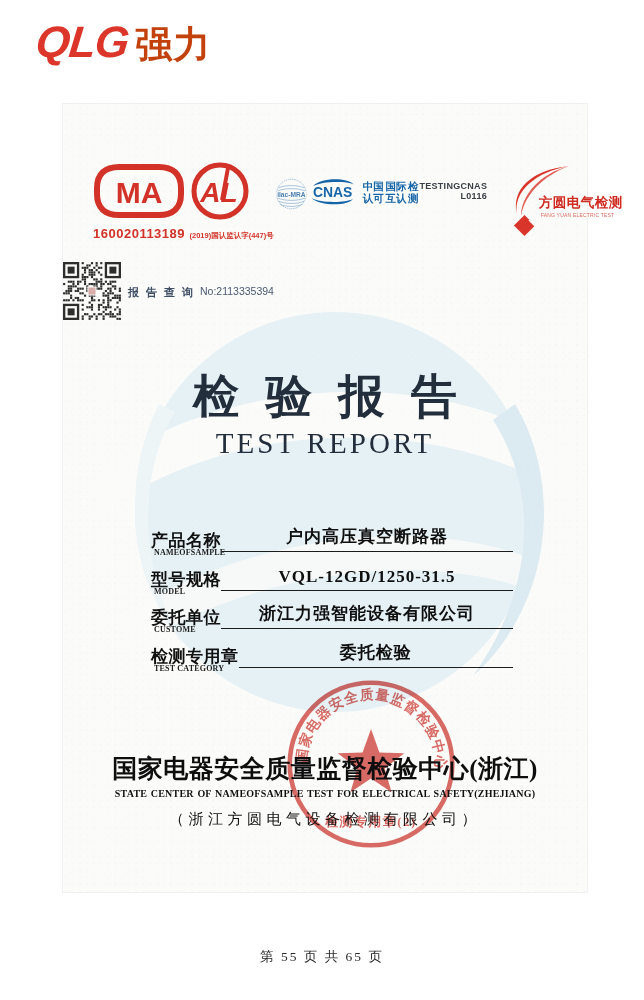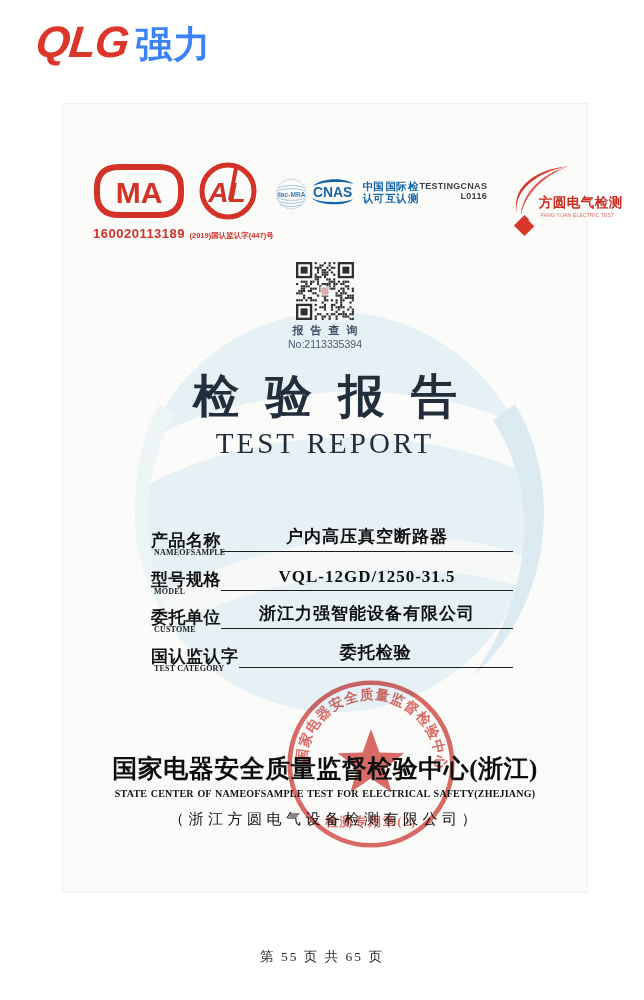--- a/index.html
+++ b/index.html
@@ -18,33 +18,33 @@
     background-color:#fbfbf9;
     background-image:radial-gradient(rgba(70,80,90,.02) 1px,transparent 1px),
                      radial-gradient(rgba(70,80,90,.015) 1px,transparent 1px);
     background-size:7px 7px,11px 11px;background-position:0 0,3px 5px;
     border:1px solid rgba(0,0,0,.045);
   }
   .wm{position:absolute;left:0;top:0;width:524px;height:788px;pointer-events:none;}
   
   .logos{position:absolute;left:30px;top:56px;width:464px;height:96px;display:flex;align-items:flex-start;justify-content:space-between;}
   .cma-group{display:flex;flex-direction:column;}
-  .cma-row{display:flex;align-items:center;gap:12px;}
+  .cma-row{display:flex;align-items:center;gap:4px;}
   .cma-num{margin-top:2px;white-space:nowrap;font-family:"Liberation Sans",sans-serif;color:#d23227;}
   .cma-num .num{font-weight:800;font-size:13px;letter-spacing:.5px;}
   .cma-num .ref{font-weight:700;font-size:7.5px;}
   .cnas-group{display:flex;align-items:center;gap:5px;margin-top:6px;}
   .cnas-txt{display:flex;flex-direction:row;font-family:"Liberation Sans",sans-serif;line-height:1.15;}
   .cnas-txt .zh{color:#1565a8;font-size:10.5px;font-weight:700;}
   .cnas-txt .en{color:#3a3f45;font-size:9px;font-weight:800;margin-top:1px;letter-spacing:.3px;}
   .fy{position:relative;width:130px;height:82px;margin-top:2px;}
   .fy .zh{position:absolute;left:48px;top:32px;color:#cf2b20;font-size:13.5px;font-weight:700;white-space:nowrap;letter-spacing:.5px;}
   .fy .en{position:absolute;left:50px;top:50px;color:#d96a60;font-size:5px;font-family:"Liberation Sans",sans-serif;white-space:nowrap;letter-spacing:.2px;}
   
-  .qrblk{position:absolute;left:0;top:158px;width:524px;display:flex;flex-direction:column;align-items:center;}
+  .qrblk{position:absolute;left:0;top:158px;width:524px;display:flex;align-items:center;}
   .qr-caption{margin-top:3px;font-size:11px;font-weight:700;color:#3e4f66;letter-spacing:7px;text-indent:7px;}
   .qr-number{font-size:10.5px;color:#4a5a72;font-family:"Liberation Sans",sans-serif;margin-top:0px;}
   
   .titleblk{position:absolute;left:0;top:268px;width:524px;text-align:center;color:#222e3c;}
   .title-cn{font-size:46px;font-weight:700;letter-spacing:.58em;margin-right:-.58em;line-height:1.1;}
   .title-en{font-size:29px;font-weight:400;letter-spacing:3px;margin-top:4px;}
   
   .fields{position:absolute;left:88px;top:426px;width:362px;}
   .field{position:relative;display:flex;align-items:flex-end;margin-bottom:16.5px;height:22px;}
   .f-label{font-size:17px;font-weight:600;color:#111;white-space:nowrap;letter-spacing:.5px;}
@@ -57,21 +57,21 @@
   .issuer .co{font-size:15px;color:#111;margin-top:11px;letter-spacing:4.5px;}
   .seal{position:absolute;left:218px;top:570px;width:180px;height:180px;z-index:1;mix-blend-mode:multiply;opacity:.85;}
   
   .footer{position:absolute;left:0;top:948px;width:644px;text-align:center;font-size:13.5px;color:#2b2b2b;letter-spacing:2px;}
 </style>
 </head>
 <body>
 
 <div class="brand">
   <span class="qlg" style="color:#dc362a">QLG</span>
-  <span class="suffix" style="color:#3b82f6">强力</span>
+  <span class="suffix" style="color:#c2410c">强力</span>
 </div>
 
 <div class="page">
 
   <svg class="wm" viewBox="0 0 524 788">
     <g opacity="0.55">
       <circle cx="272" cy="408" r="200" fill="#d6e9f3"></circle>
       <path d="M 40 362 C 170 268, 390 262, 512 352 L 512 396 C 380 308, 170 314, 40 408 Z" fill="#fbfbf9"></path>
       <path d="M 60 512 C 200 420, 400 410, 500 470 L 500 500 C 390 444, 210 456, 60 548 Z" fill="#fbfbf9" opacity=".8"></path>
       <path d="M 452 300 C 500 380, 490 500, 410 572 C 470 488, 478 390, 430 316 Z" fill="#c4ddec"></path>
@@ -366,21 +366,21 @@
       <span class="f-label">型号规格</span>
       <span class="f-en">MODEL</span>
       <span class="f-value">VQL-12GD/1250-31.5</span>
     </div>
     <div class="field">
       <span class="f-label">委托单位</span>
       <span class="f-en">CUSTOME</span>
       <span class="f-value">浙江力强智能设备有限公司</span>
     </div>
     <div class="field">
-      <span class="f-label">国认监认字</span>
+      <span class="f-label">检测专用章</span>
       <span class="f-en">TEST CATEGORY</span>
       <span class="f-value">委托检验</span>
     </div>
   </div>
 
   <svg class="seal" viewBox="0 0 175 175">
     <g fill="#ce2d26" opacity="0.82">
       <circle cx="87.5" cy="87.5" r="79" fill="none" stroke="#ce2d26" stroke-width="4.5"></circle>
       <polygon points="87.5,53.5 95.7,76.2 119.8,77.0 100.8,91.8 107.5,115.0 87.5,101.5 67.5,115.0 74.2,91.8 55.2,77.0 79.3,76.2"></polygon>
       <path id="sealArc" d="M 24.5 87.5 A 63 63 0 0 1 150.5 87.5" fill="none"></path>

